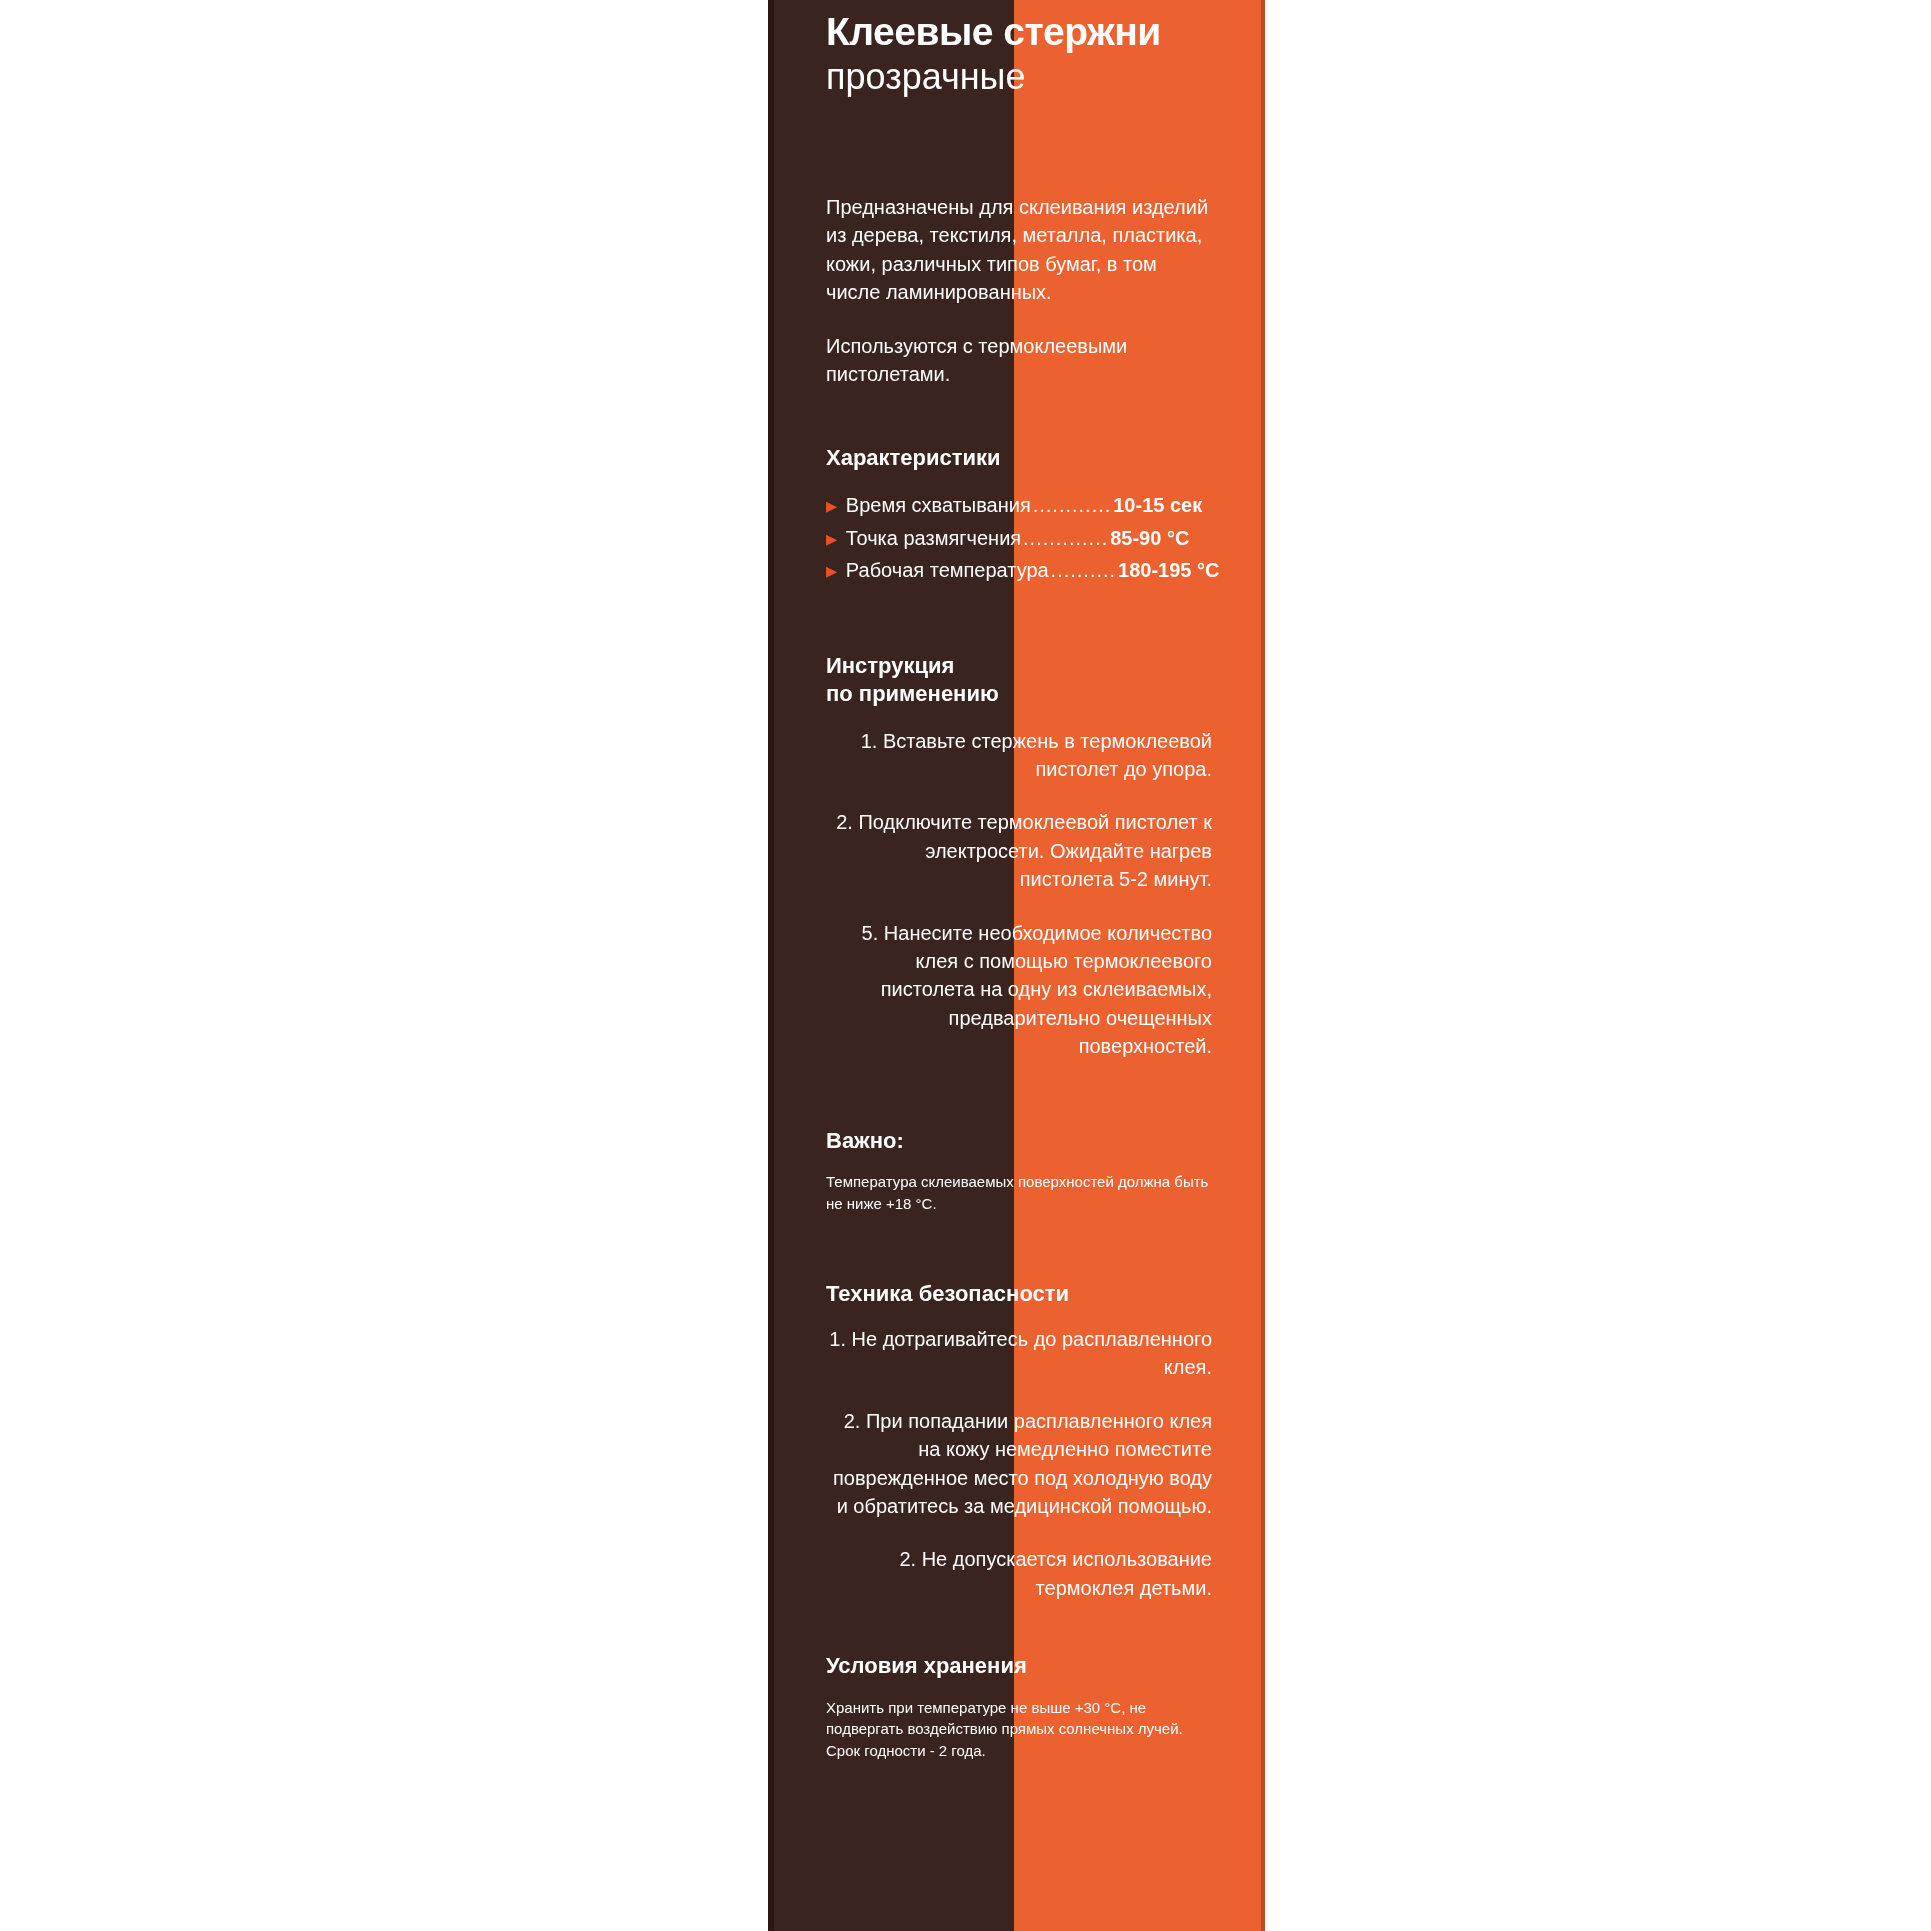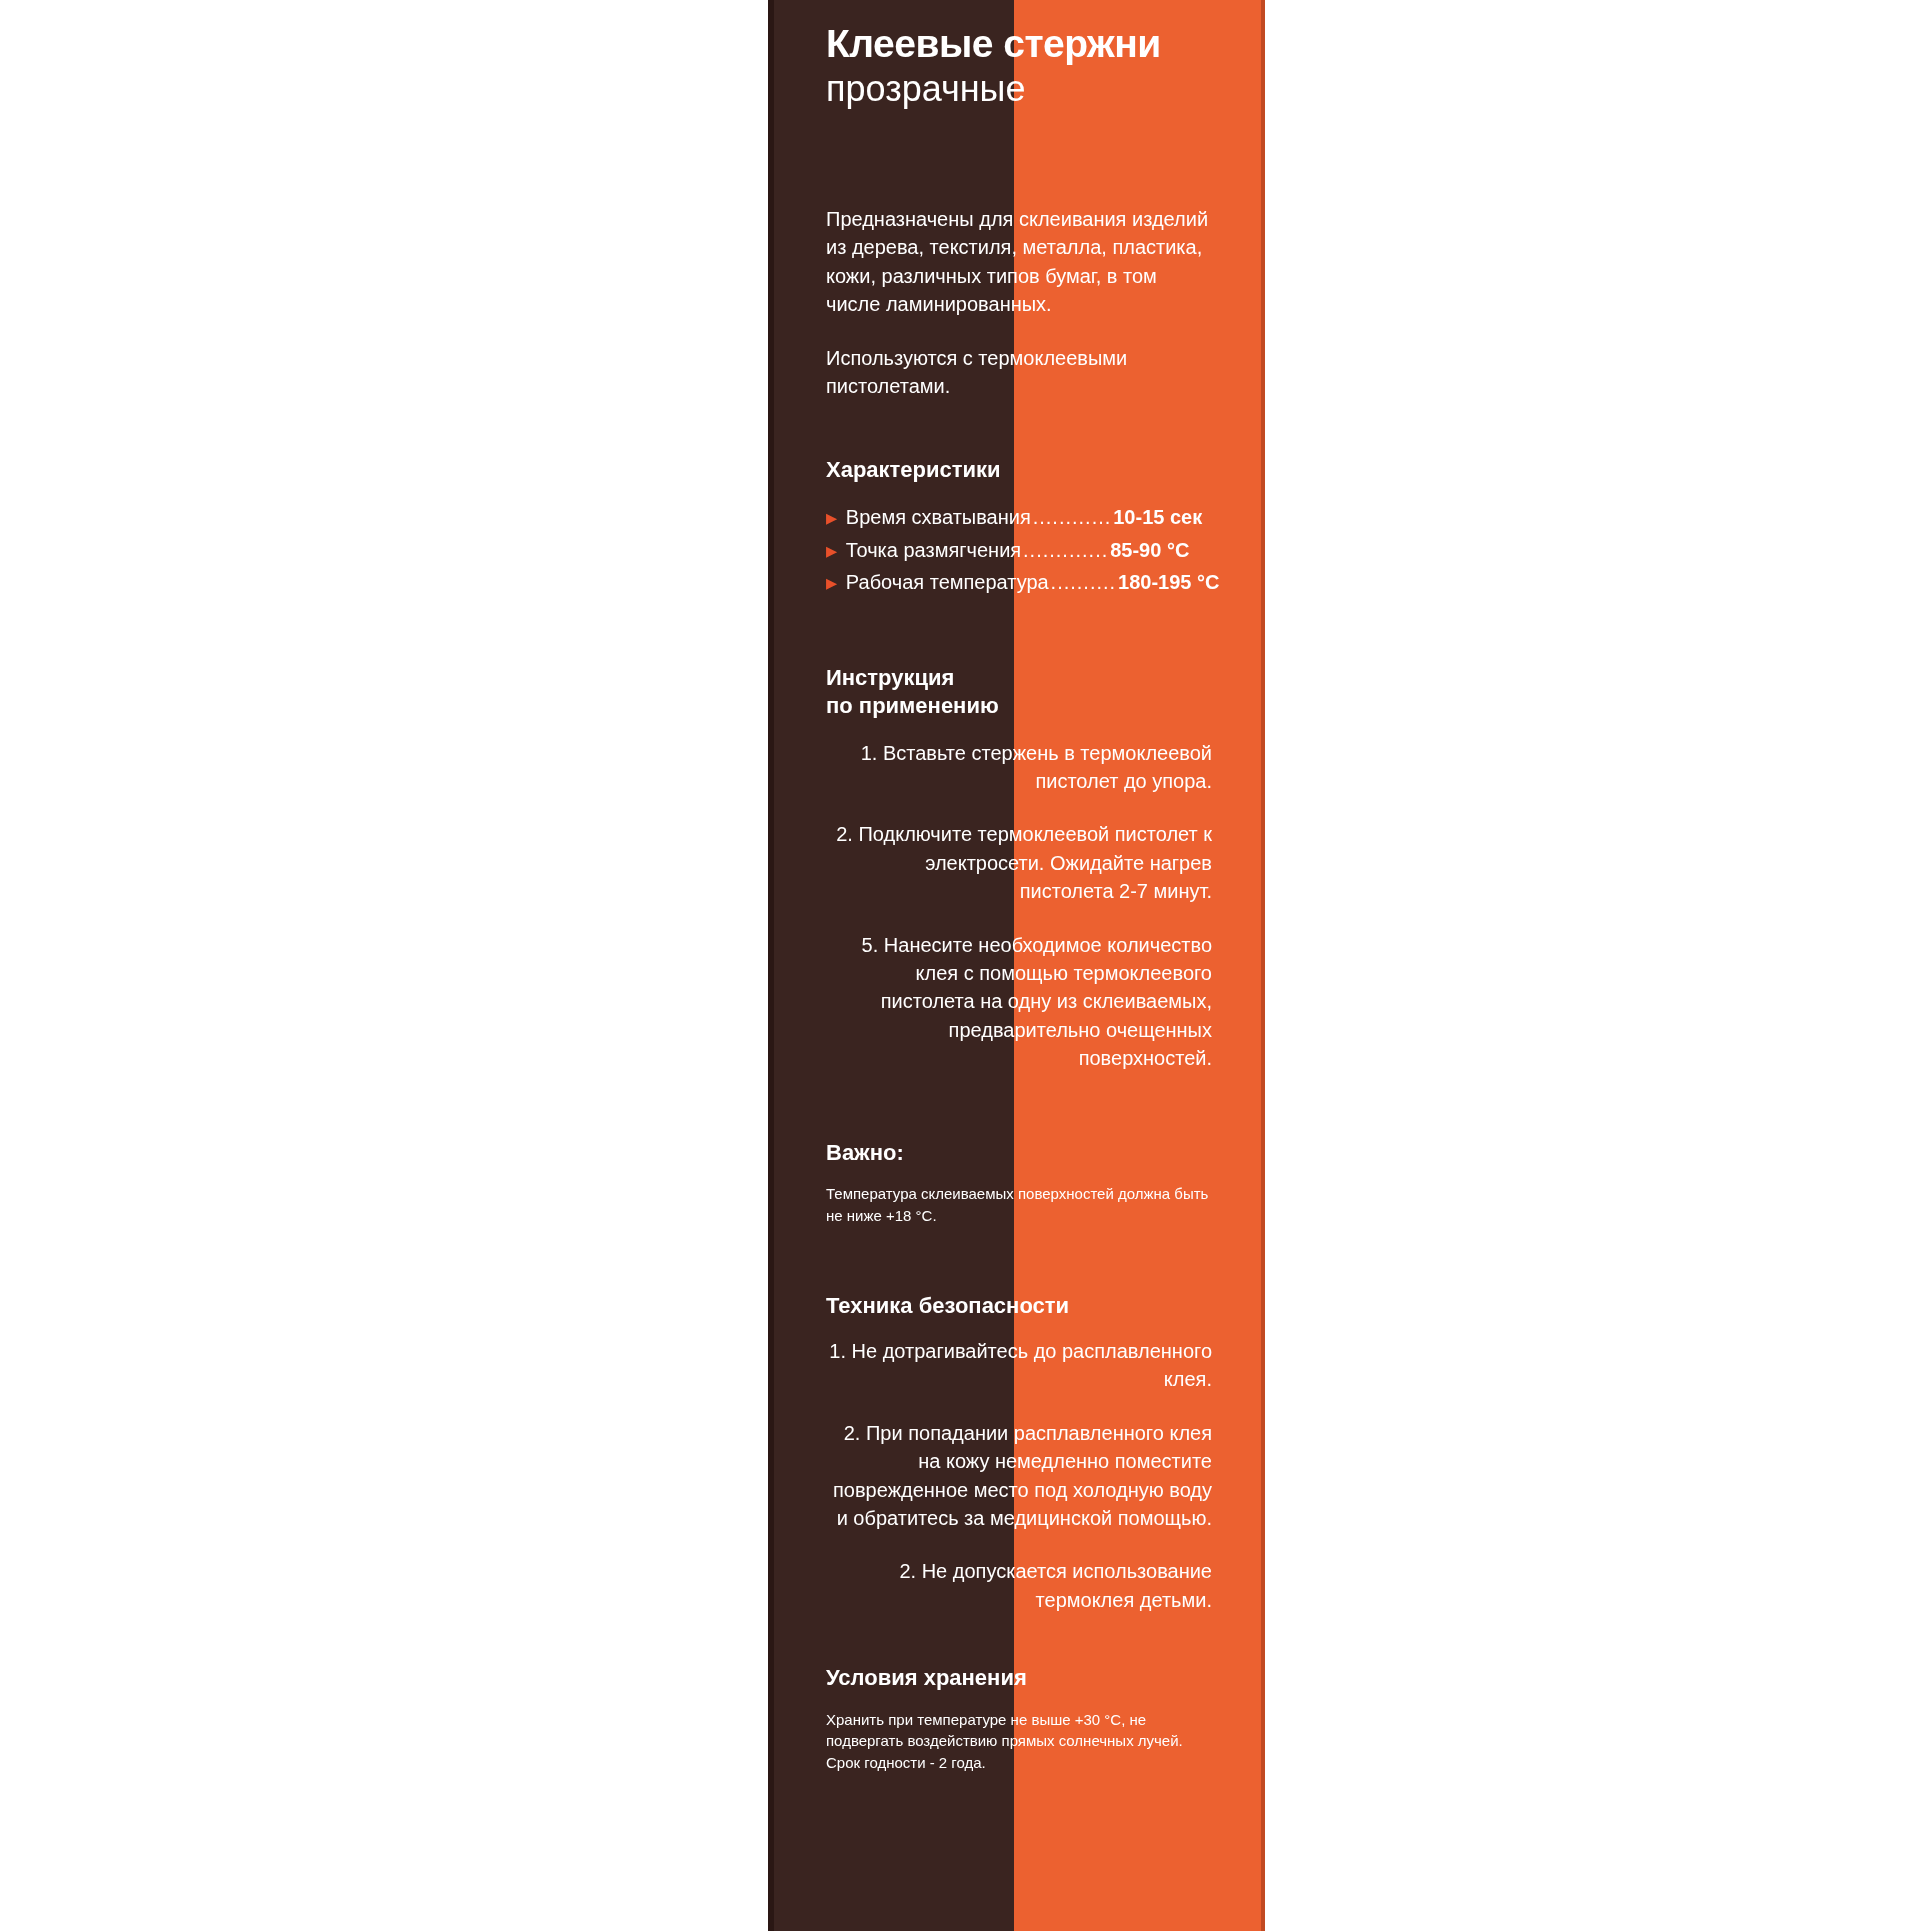--- a/index.html
+++ b/index.html
@@ -58,21 +58,21 @@
     position: absolute;
     left: 58px;
     top: 0;
     width: 406px;
     height: 1931px;
     color: #ffffff;
     z-index: 3;
   }
 
   .title-block {
-    padding-top: 22px;
+    padding-top: 10px;
   }
   .title-main {
     font-size: 39px;
     font-weight: bold;
     letter-spacing: -0.5px;
     line-height: 1.12;
     margin: 0;
   }
   .title-sub {
     font-size: 36px;
@@ -194,21 +194,21 @@
     </div>
 
     <div class="gap-lg"></div>
 
     <div class="block">
       <h3 class="section-head two-line">
         <span>Инструкция</span><br>
         <span>по применению</span>
       </h3>
       <p class="step">1. Вставьте стержень в термоклеевой пистолет до упора.</p>
-      <p class="step">2. Подключите термоклеевой пистолет к электросети. Ожидайте нагрев пистолета 2-7 минут.</p>
+      <p class="step">2. Подключите термоклеевой пистолет к электросети. Ожидайте нагрев пистолета 5-2 минут.</p>
       <p class="step">5. Нанесите необходимое количество клея с помощью термоклеевого пистолета на одну из склеиваемых, предварительно очещенных поверхностей.</p>
     </div>
 
     <div class="gap-lg"></div>
 
     <div class="block">
       <h3 class="section-head">Важно:</h3>
       <p class="small-note">Температура склеиваемых поверхностей должна быть не ниже +18 °C.</p>
     </div>
 

